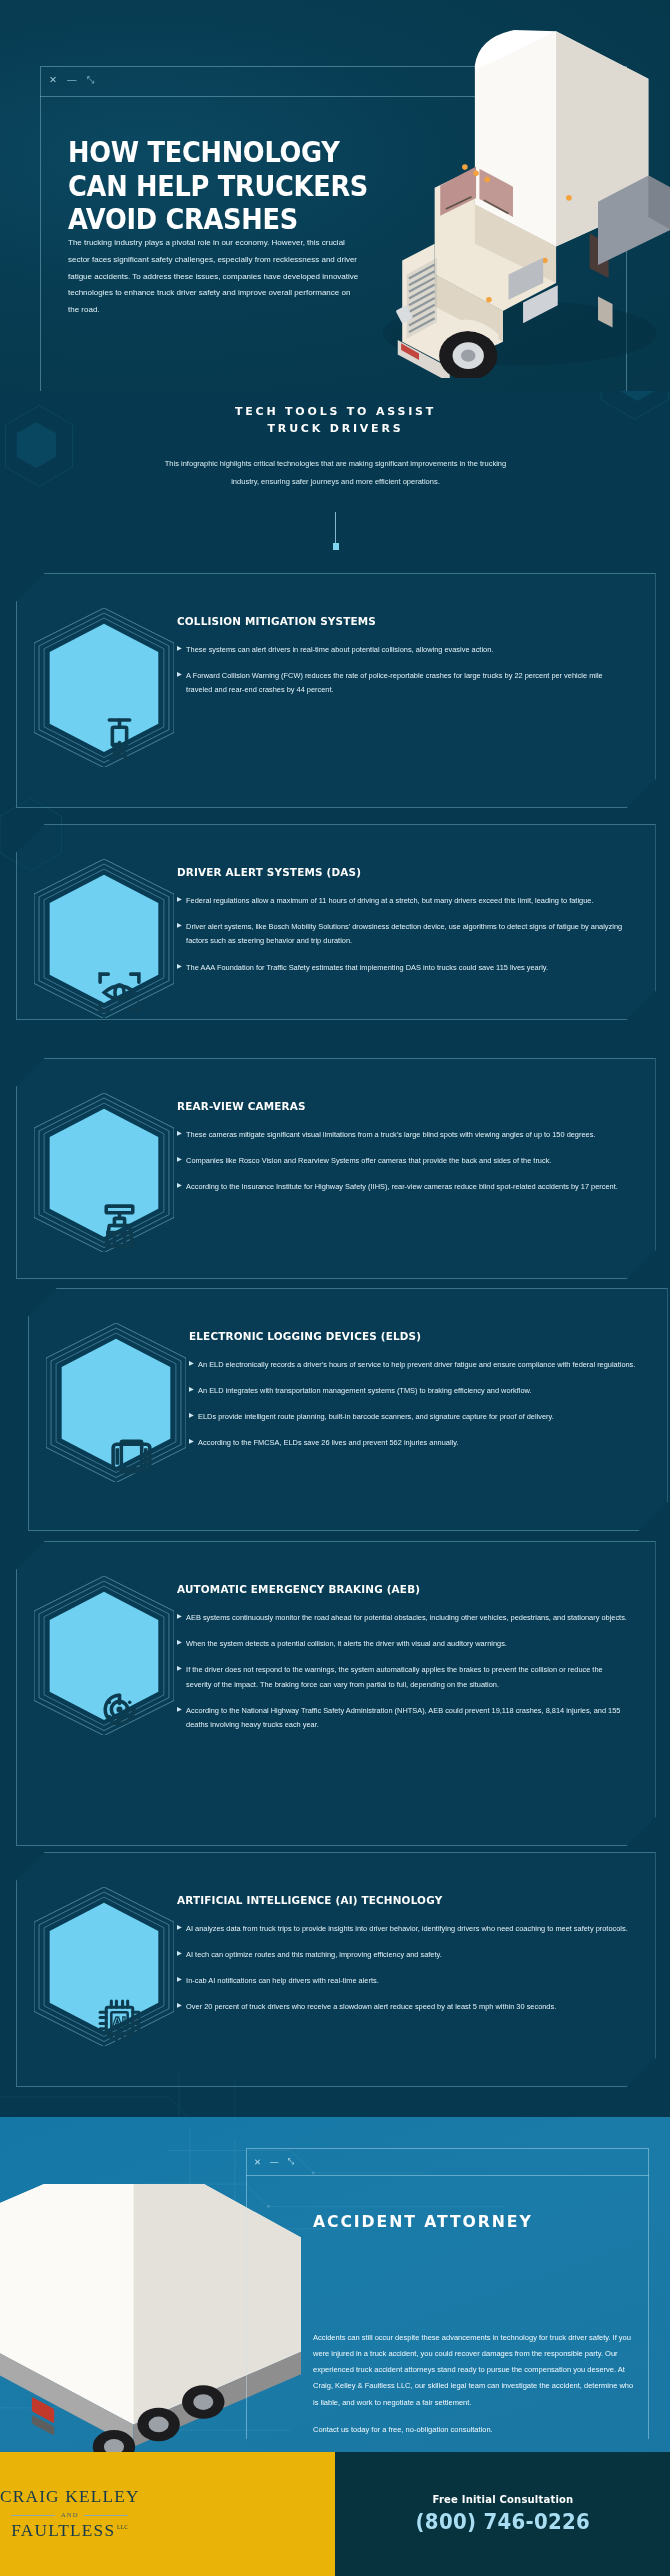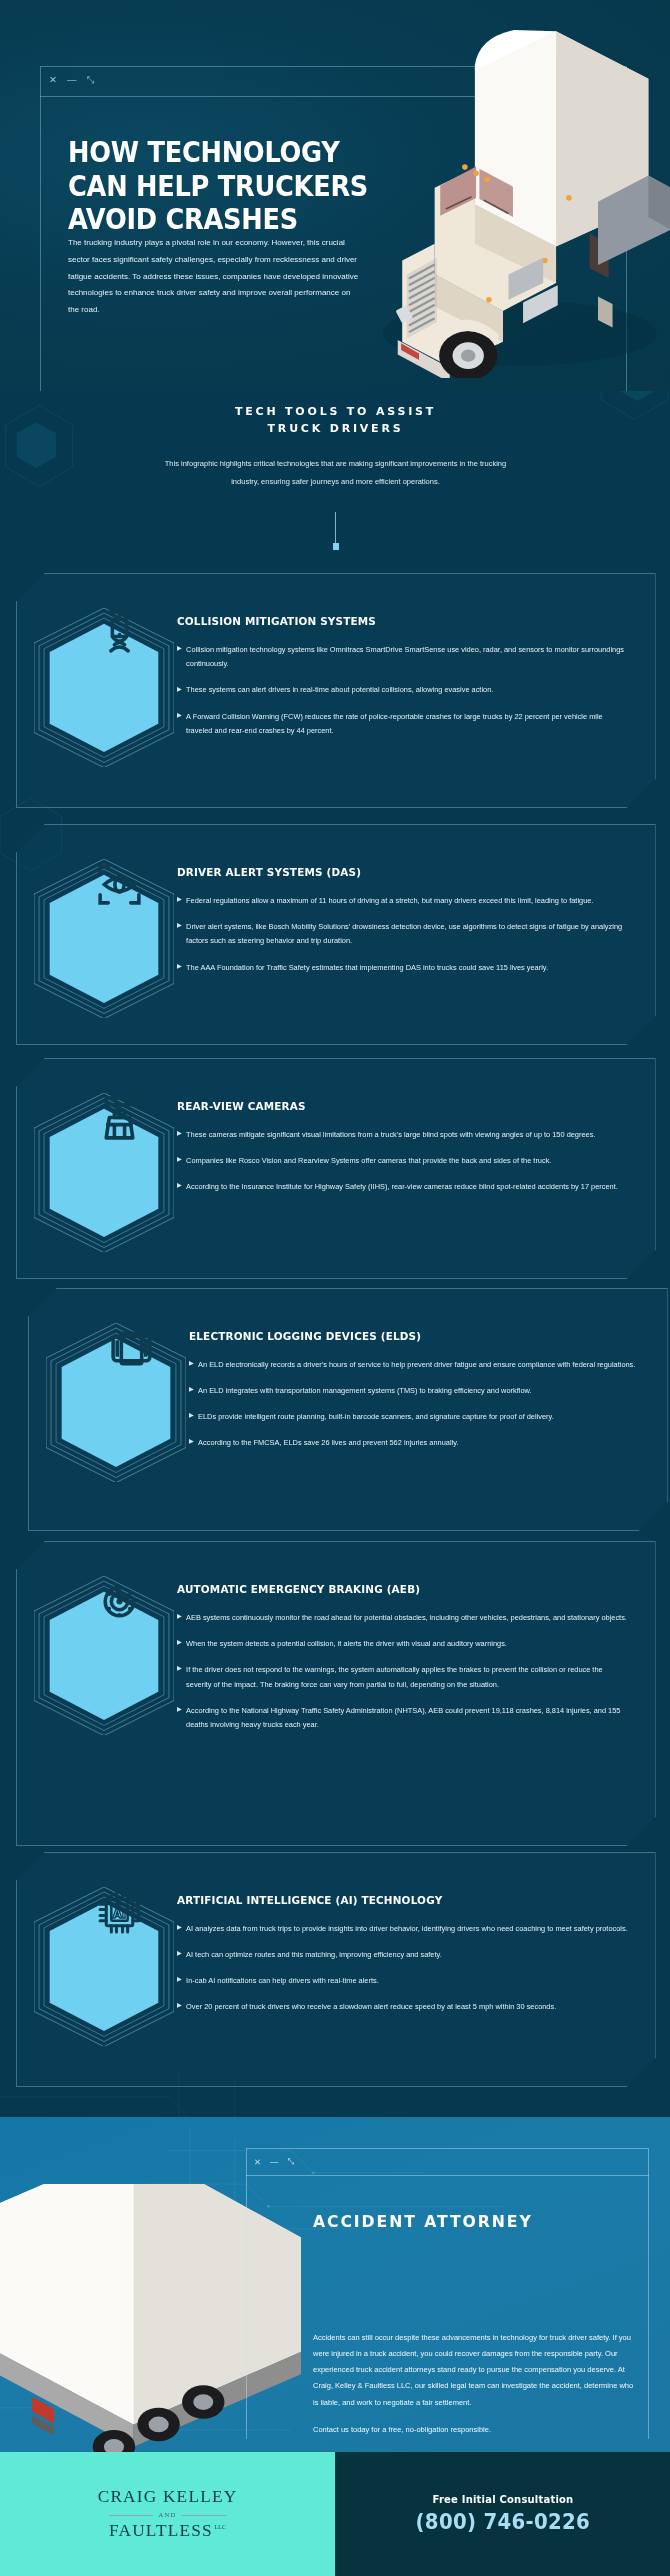--- a/index.html
+++ b/index.html
@@ -151,21 +151,21 @@
     position: relative;
     display: flex;
     align-items: flex-start;
     padding: 22.4px 24.6px 22.4px 17px;
     min-height: 100%;
   }
   .icon-wrap {
     position: relative;
     flex: 0 0 140px;
     height: 159px;
-    display: flex; align-items: flex-start; justify-content: center;
+    display: flex; align-items: flex-end; justify-content: center;
     margin-top: 11.2px;
     padding-left: 32px;
   }
   .hex-rings { position: absolute; inset: 0; }
   .icon-glyph {
     position: relative;
     width: 51px; height: 51px;
     color: #0d3c50;
   }
   .icon-glyph svg { width: 100%; height: 100%; display: block; }
@@ -261,22 +261,22 @@
 
   
   .footer {
     position: absolute;
     left: 0; top: 2452px;
     width: 671px; height: 124px;
     display: flex;
   }
   .footer-left {
     flex: 0 0 335px;
-    background: #5eead4;
-    display: flex; align-items: center; justify-content: center;
+    background: #eab308;
+    display: flex; align-items: center; 
   }
   .logo { text-align: center; color: #14394e; }
   .logo-line1, .logo-line3 {
     font-family: "Liberation Serif", serif;
     font-size: 17.3px;
     letter-spacing: 1.2px;
     font-weight: normal;
   }
   .logo-mid {
     display: flex; align-items: center; justify-content: center;
@@ -492,34 +492,30 @@
       <path d="M40 72 q10 -9 20 0"></path>
       <path d="M33 84 q17 -15 34 0"></path>
     </svg>
         </span>
       </div>
       <div class="card-body">
         <div class="card-title">COLLISION  MITIGATION SYSTEMS</div>
 
       <div class="bullet">
         <span class="bullet-mark">▶</span>
-        <span class="bullet-text">Collision mitigation technology systems like Omnitracs SmartDrive SmartSense use video, radar, and sensors to monitor surroundings continuously.</span>
-      </div>
-      <div class="bullet">
-        <span class="bullet-mark">▶</span>
         <span class="bullet-text">These systems can alert drivers in real-time about potential collisions, allowing evasive action.</span>
       </div>
       <div class="bullet">
         <span class="bullet-mark">▶</span>
         <span class="bullet-text">A Forward Collision Warning (FCW) reduces the rate of police-reportable crashes for large trucks by 22 percent per vehicle mile traveled and rear-end crashes by 44 percent.</span>
       </div>
       </div>
     </div>
       </div>
-      <div class="card" style="top: 824px; height: 221px;">
+      <div class="card" style="top: 824px; height: 196px;">
     <div class="card-inner">
       <div class="icon-wrap">
         <svg class="hex-rings" viewBox="0 0 250 285">
               <path d="M125 0 L250 62.7 L250 222.3 L125 285 L0 222.3 L0 62.7 Z" fill="none" stroke="#a9dff2" stroke-width="1.4" stroke-linejoin="round" opacity="0.55"></path>
               <path d="M125 9 L241 67.74000000000001 L241 217.26 L125 276 L9 217.26 L9 67.74000000000001 Z" fill="none" stroke="#a9dff2" stroke-width="1.4" stroke-linejoin="round" opacity="0.49000000000000005"></path>
               <path d="M125 18 L232 72.78 L232 212.22 L125 267 L18 212.22 L18 72.78 Z" fill="none" stroke="#a9dff2" stroke-width="1.4" stroke-linejoin="round" opacity="0.43000000000000005"></path>
               <path d="M125 28 L222 78.38 L222 206.62 L125 257 L28 206.62 L28 78.38 Z" fill="#6fd0f2" stroke="none"></path>
             </svg>
         <span class="icon-glyph">
           <svg viewBox="0 0 100 100" fill="none" stroke="currentColor" stroke-width="7" stroke-linecap="round">
@@ -776,21 +772,21 @@
       <span>✕</span>
       <span>—</span>
       <span>⤡</span>
     </div>
 
     <div class="cta-title">
       <div>ACCIDENT ATTORNEY</div>
     </div>
     <div class="cta-para">
       <p>Accidents can still occur despite these advancements in technology for truck driver safety. If you were injured in a truck accident, you could recover damages from the responsible party. Our experienced truck accident attorneys stand ready to pursue the compensation you deserve. At Craig, Kelley &amp; Faultless LLC, our skilled legal team can investigate the accident, determine who is liable, and work to negotiate a fair settlement.</p>
-      <p>Contact us today for a free, no-obligation responsible.</p>
+      <p>Contact us today for a free, no-obligation consultation.</p>
     </div>
   </div>
 
   <div class="footer">
     <div class="footer-left">
       <div class="logo">
         <div class="logo-line1">CRAIG KELLEY</div>
         <div class="logo-mid">
           <span class="rule"></span>
           <span class="and">AND</span>

